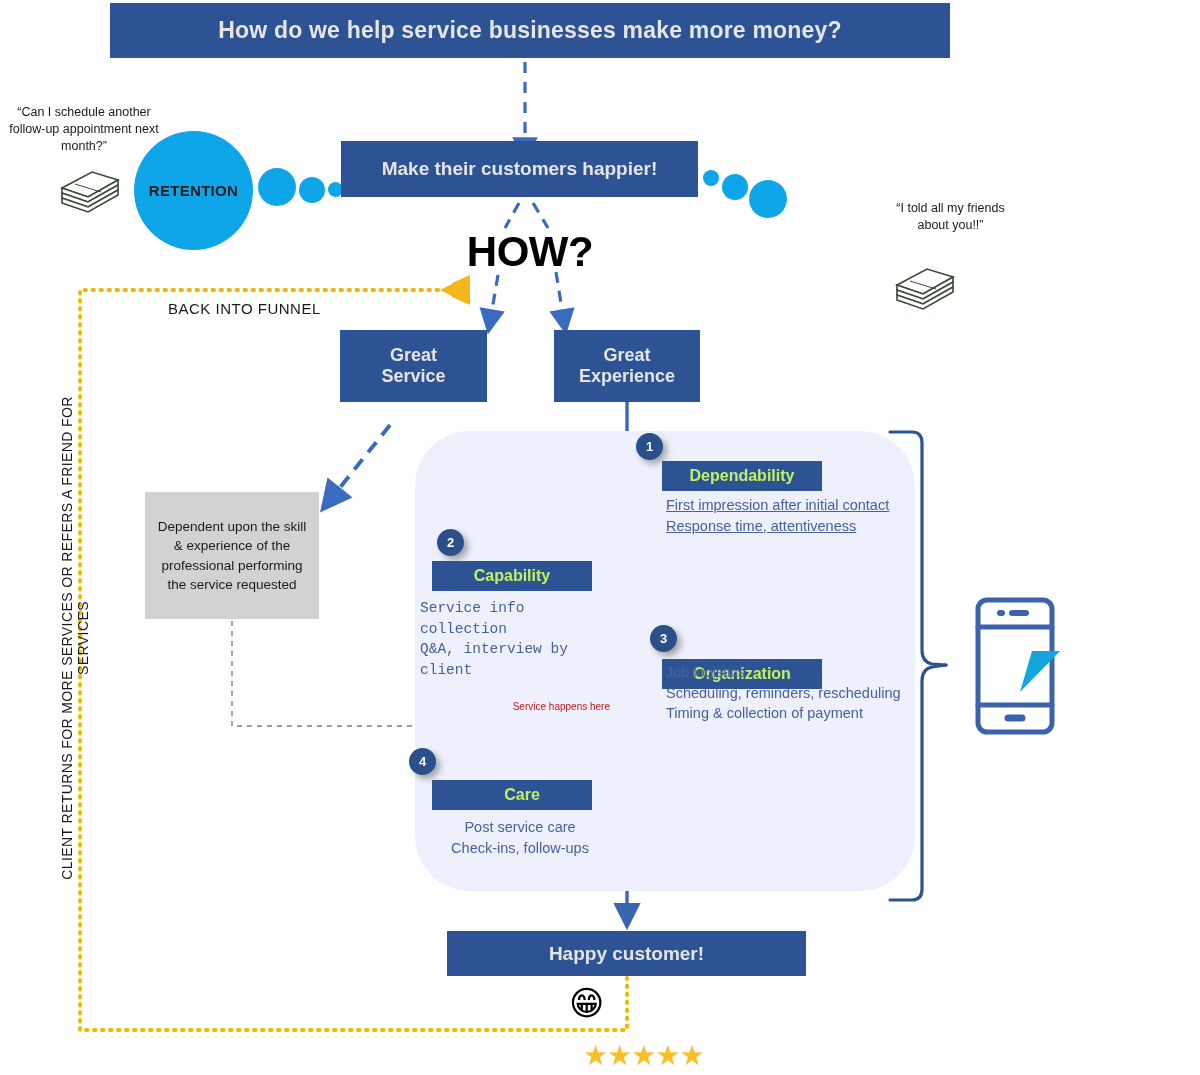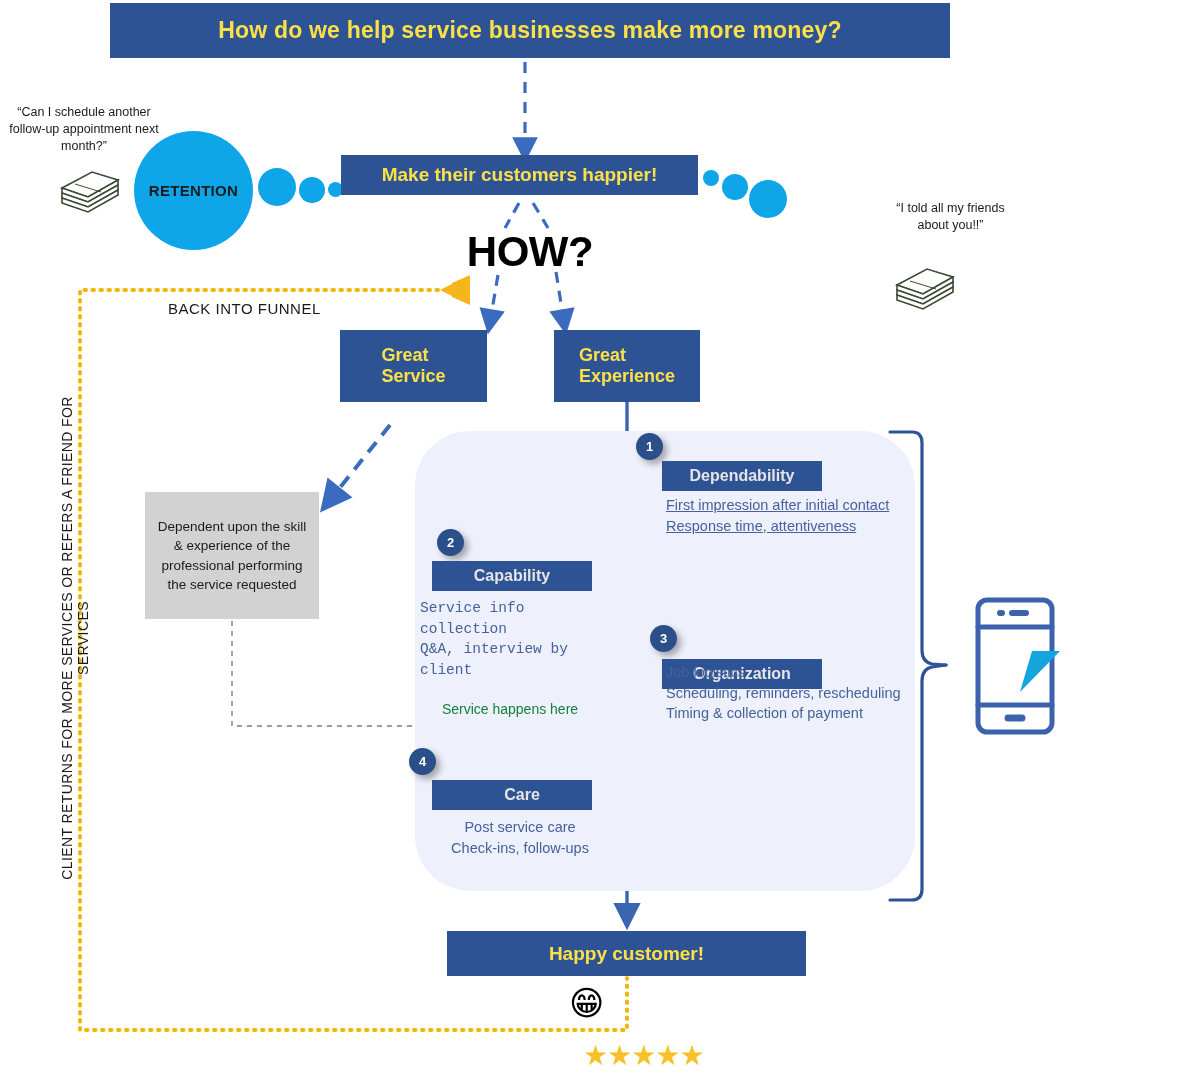--- a/index.html
+++ b/index.html
@@ -14,41 +14,42 @@
     height:1075px;
     overflow:hidden;
     background:#ffffff;
   }
   #stage > *{position:absolute;}
   svg.layer{position:absolute;left:0;top:0;width:1200px;height:1075px;overflow:visible;pointer-events:none;}
 
   
   .bluebar{
     background:#2e5395;
-    color:#fde047;
+    color:#e5e5e5;
     font-weight:bold;
     display:flex;
     align-items:center;
     justify-content:center;
+    text-align:center;
     line-height:1.15;
     box-sizing:border-box;
   }
 
   #title-banner{
     left:110px; top:3px; width:840px; height:55px;
     font-size:23px; letter-spacing:.2px;
   }
-  #happier-box{ left:341px; top:155px; width:357px; height:40px; font-size:19px; }
+  #happier-box{ left:341px; top:141px; width:357px; height:56px; font-size:19px; }
   #great-service-box{ left:340px; top:330px; width:147px; height:72px; font-size:18px; }
   #great-experience-box{ left:554px; top:330px; width:146px; height:72px; font-size:18px; }
   #happy-customer-box{ left:447px; top:931px; width:359px; height:45px; font-size:19px; }
 
   
   .step-chip{
-    background:#2e5395; color:#e5e5e5; font-weight:bold; font-size:16px;
+    background:#2e5395; color:#bef264; font-weight:bold; font-size:16px;
     display:flex;align-items:center;justify-content:center;text-align:center;
     height:30px; box-sizing:border-box;
   }
   #chip-dependability{ left:662px; top:461px; width:160px; }
   #chip-capability{   left:432px; top:561px; width:160px; }
   #chip-organization{ left:662px; top:659px; width:160px; }
   #chip-care{         left:432px; top:780px; width:160px;padding-left:20px; }
 
   
   .step-desc{
@@ -116,22 +117,22 @@
   
   #grey-note{
     left:145px; top:492px; width:174px; height:127px;
     background:#d2d2d2; color:#1a1a1a;
     font-size:13.5px; line-height:1.42; text-align:center;
     display:flex;align-items:center;justify-content:center;
     padding:15px 8px; box-sizing:border-box; white-space:pre-line;
   }
 
   #service-happens{
-    left:410px; top:701px; width:200px; text-align:center;
-    font-size:14px; color:#15803d;
+    left:410px; top:701px; width:200px; text-align:right;
+    font-size:10px; color:#b91c1c;
   }
 
   
   #messaging-callout{
     left:1030px; top:519px; width:160px; height:132px;
     background:#15a5dd; color:#ffffff;
     font-size:21px; line-height:1.3; text-align:center;
     display:flex;align-items:center;justify-content:center;
     box-shadow:3px 4px 6px rgba(0,0,0,.25);
     white-space:pre-line;

